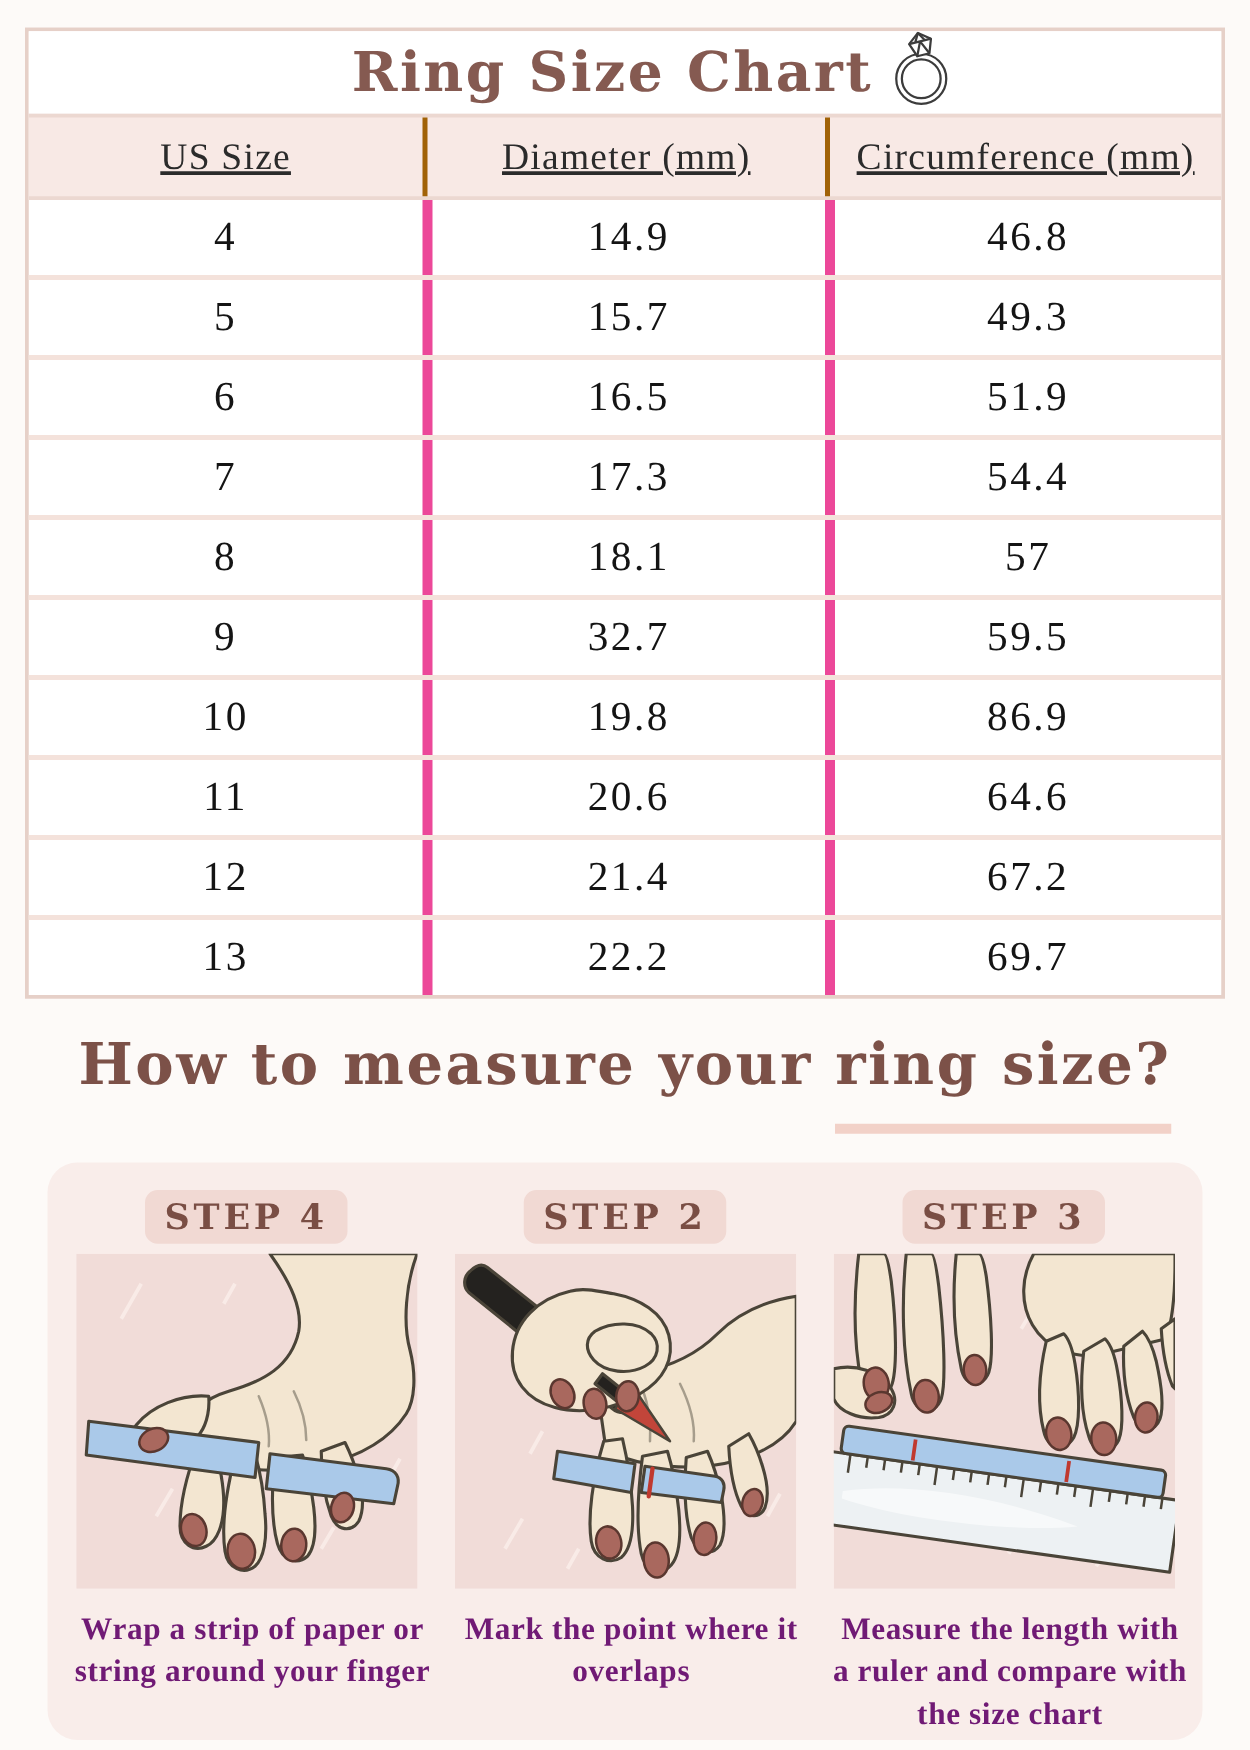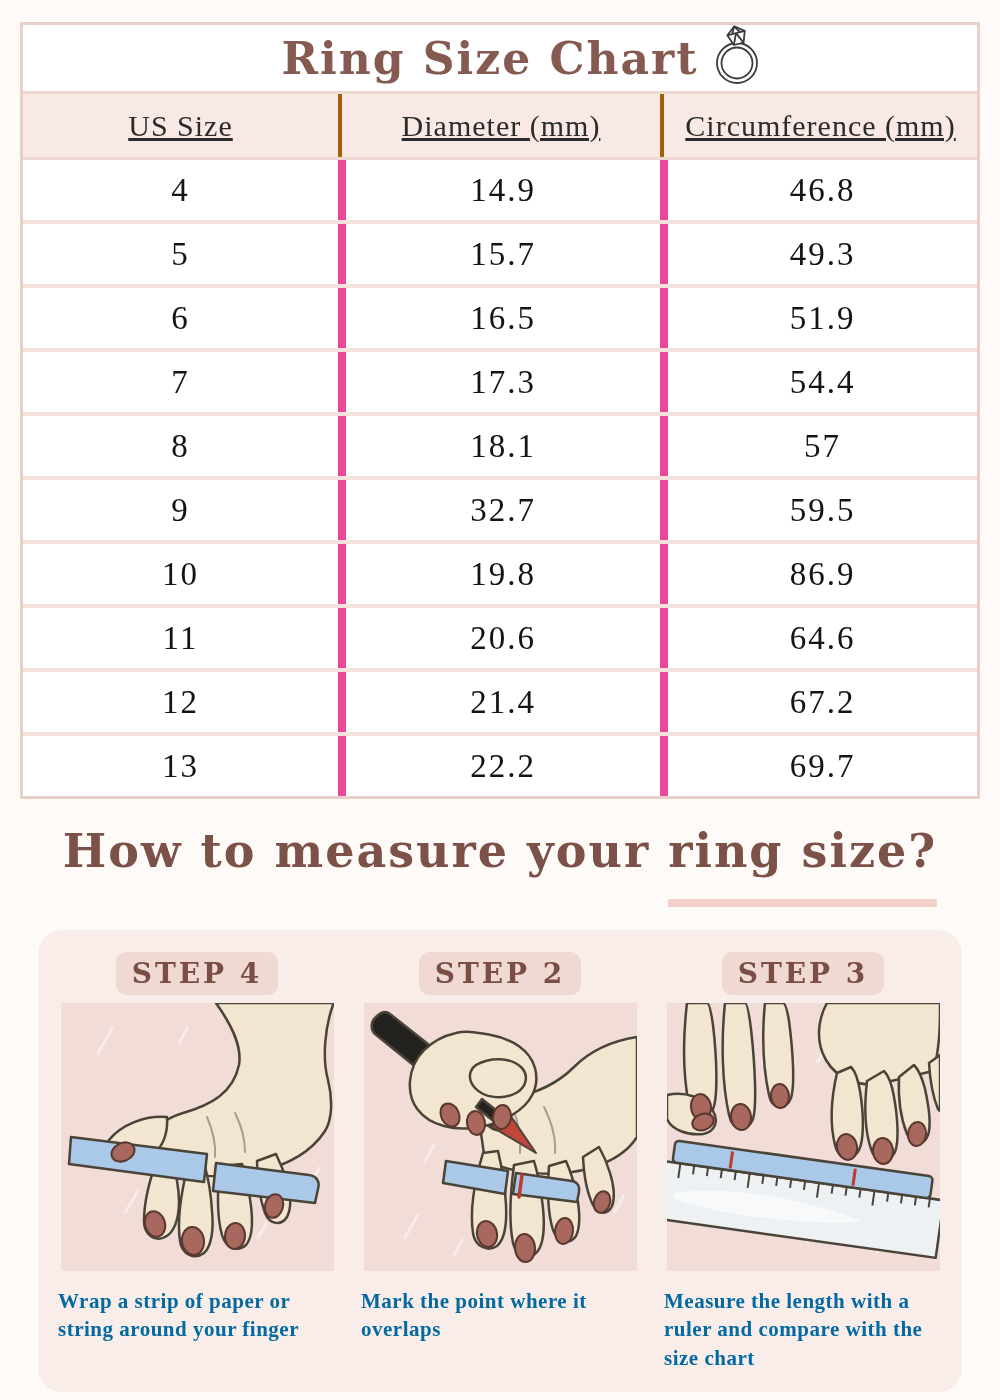--- a/index.html
+++ b/index.html
@@ -61,21 +61,21 @@
   .step-badge{
     font-family:"DejaVu Serif", serif;font-weight:bold;font-size:28px;
     color:#7a4e44;letter-spacing:3px;
     background:#f1d9d3;border-radius:10px;padding:5px 16px;
     margin-bottom:8px;white-space:nowrap;
   }
   .illus{display:block;}
   .step-caption{
     width:288px;margin-top:16px;align-self:flex-start;
     font-family:"Liberation Serif", serif;font-weight:bold;
-    font-size:21px;line-height:1.35;letter-spacing:0.5px;color:#0369a1;
+    font-size:25px;line-height:1.35;letter-spacing:0.5px;color:#701a75;text-align:center;
   }
 </style>
 </head>
 <body>
 
 <div class="page">
 
   <div class="size-table">
     <div class="title-row">
       <span class="title-text">Ring Size Chart</span>

